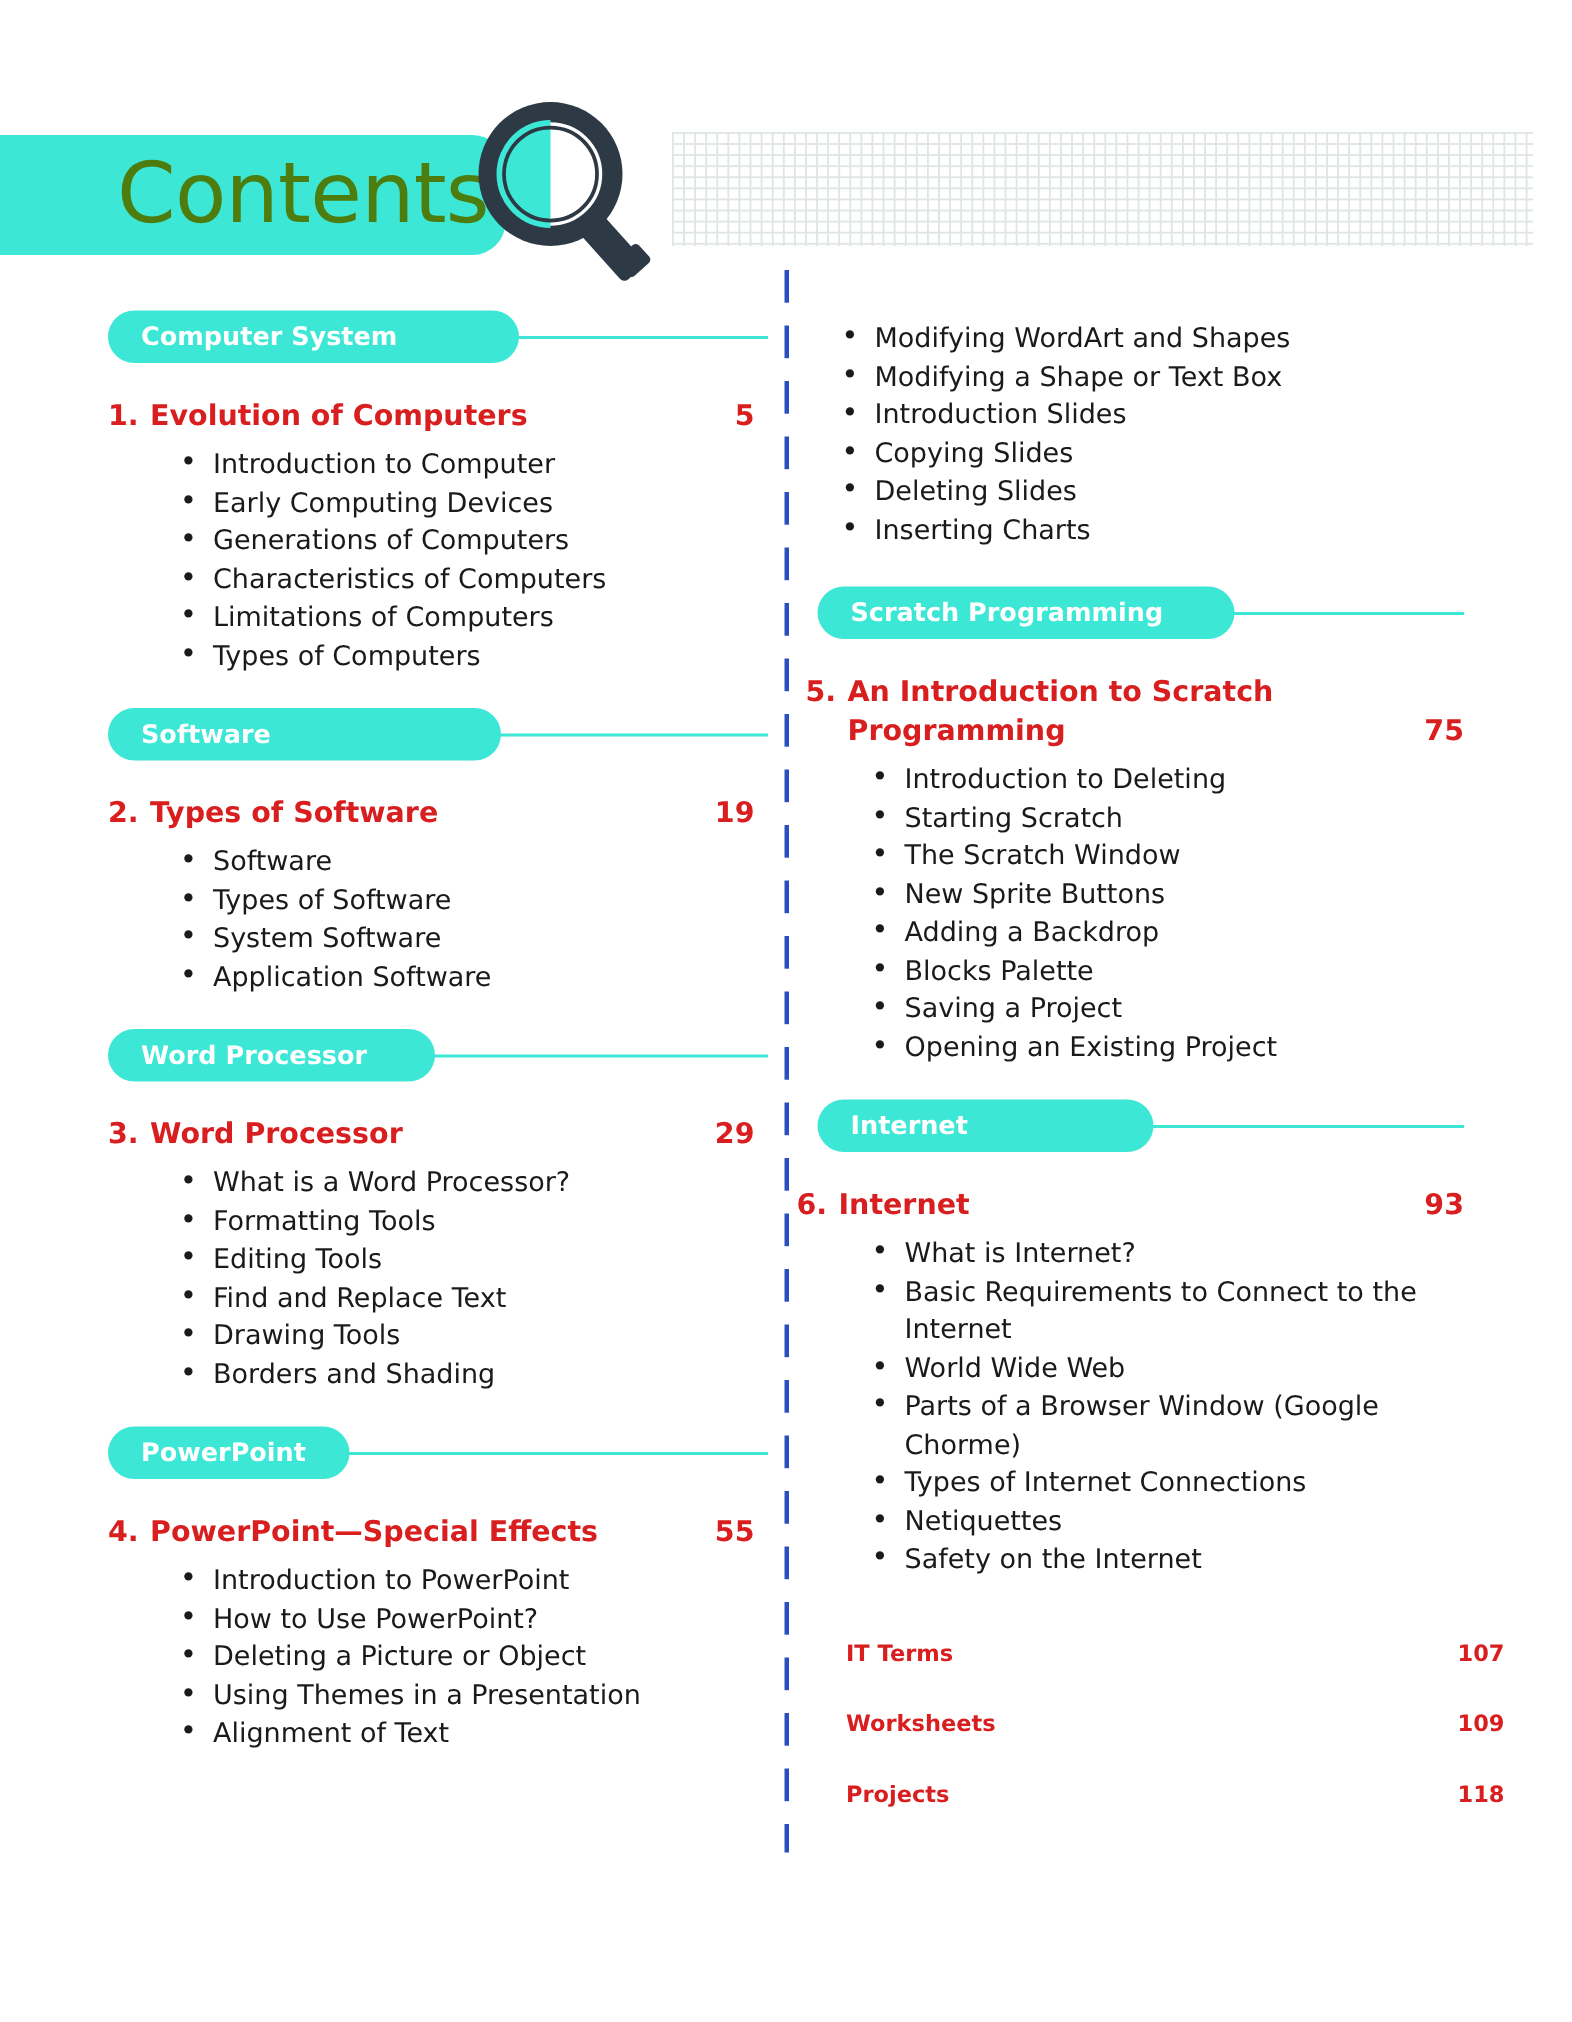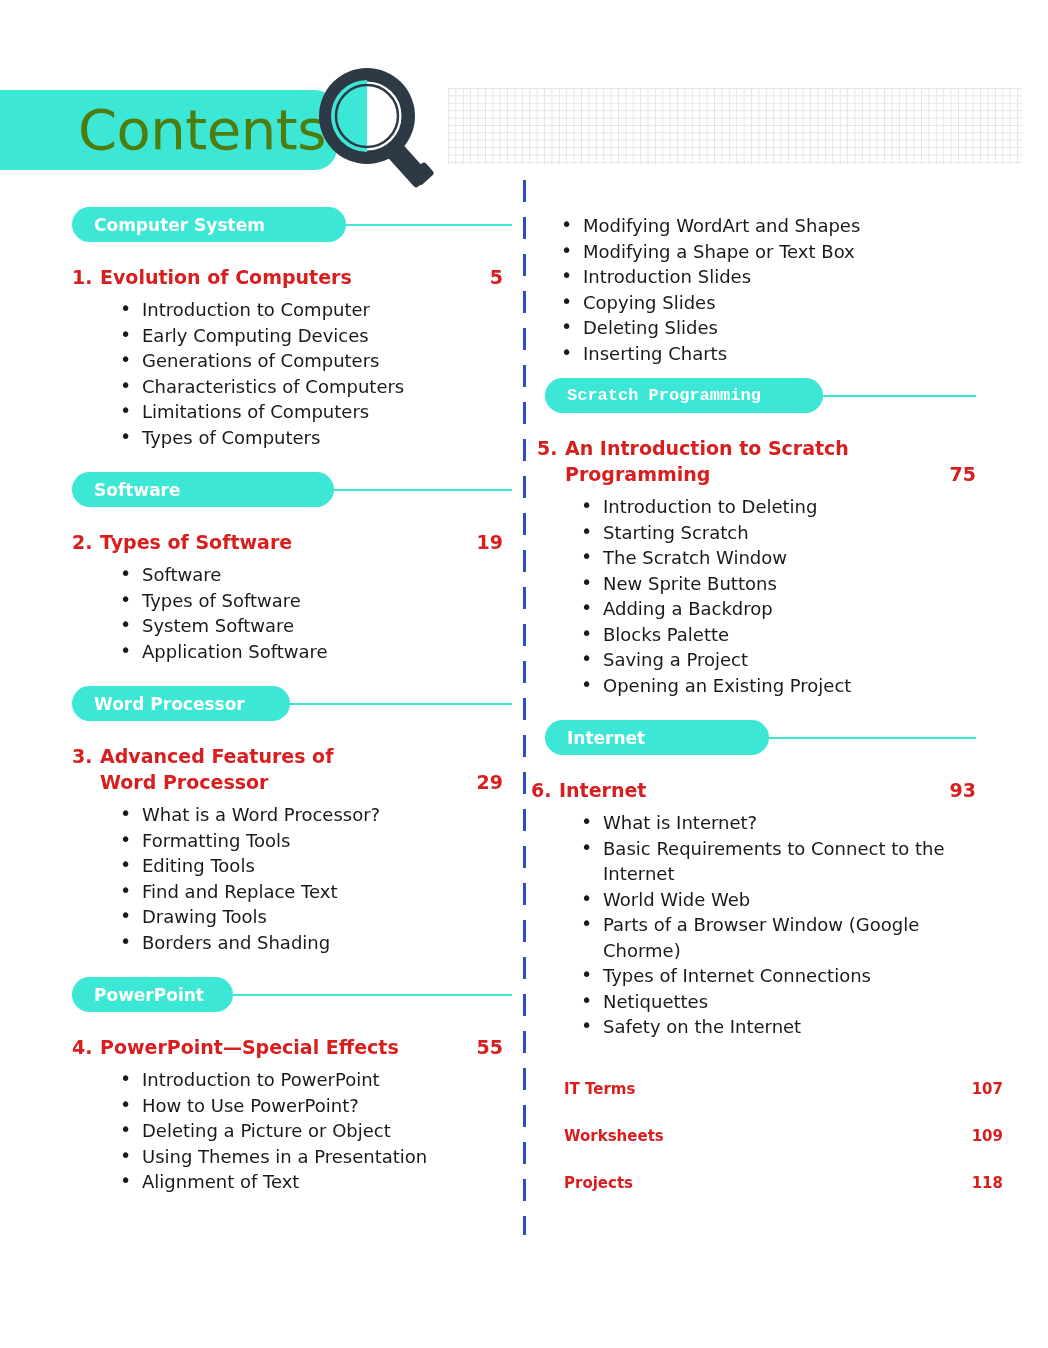--- a/index.html
+++ b/index.html
@@ -265,21 +265,20 @@
     <div class="section">
       <div class="section-line" style="left:200px; width:312px;"></div>
       <div class="section-pill" style="left:72px; min-width:218px;">
         <span>Word Processor</span>
       </div>
     </div>
     <div style="padding-left:72px; padding-right:12px;">
       <div class="chapter">
         <div class="chapter-num">3.</div>
         <div class="chapter-title">
-          <div>Advanced Features of</div>
           <div>Word Processor</div>
         </div>
         <div class="chapter-page">29</div>
       </div>
       <ul class="bullets">
         <li>What is a Word Processor?</li>
         <li>Formatting Tools</li>
         <li>Editing Tools</li>
         <li>Find and Replace Text</li>
         <li>Drawing Tools</li>
@@ -314,21 +313,21 @@
 
     <ul class="bullets" style="margin-top:28px; padding-left:30px;">
       <li>Modifying WordArt and Shapes</li>
       <li>Modifying a Shape or Text Box</li>
       <li>Introduction Slides</li>
       <li>Copying Slides</li>
       <li>Deleting Slides</li>
       <li>Inserting Charts</li>
     </ul>
 
-    <div class="section" style="margin-top:12px;font-family:Liberation Mono, monospace;">
+    <div class="section" style="margin-top:25px;">
       <div class="section-line" style="left:250px; width:195px;"></div>
       <div class="section-pill" style="left:14px; min-width:278px;">
         <span>Scratch Programming</span>
       </div>
     </div>
     <div style="padding-left:6px; padding-right:55px;">
       <div class="chapter">
         <div class="chapter-num">5.</div>
         <div class="chapter-title">
           <div>An Introduction to Scratch</div>

